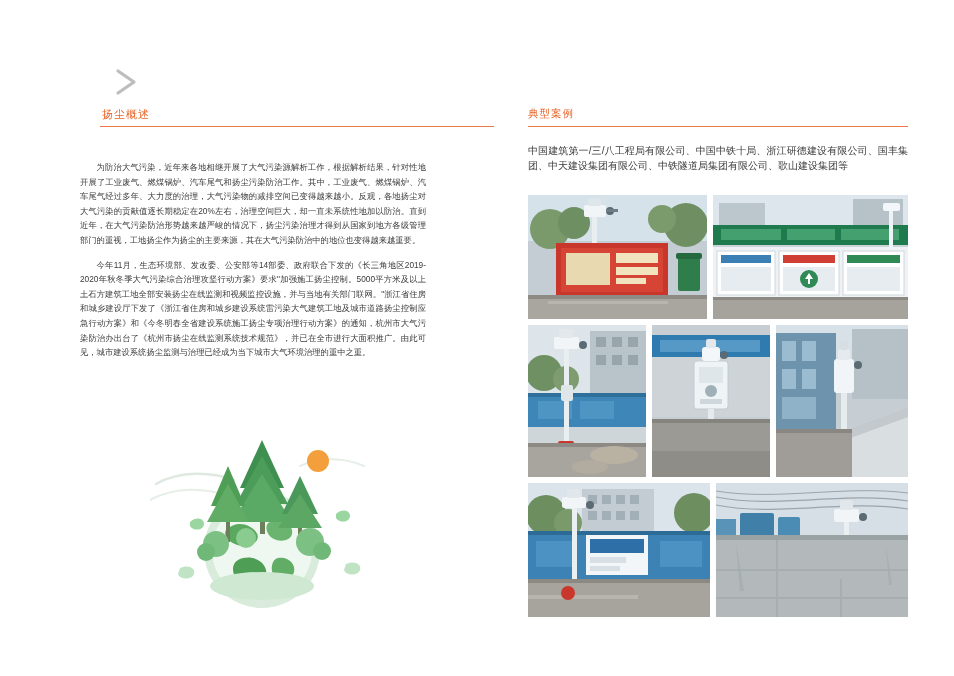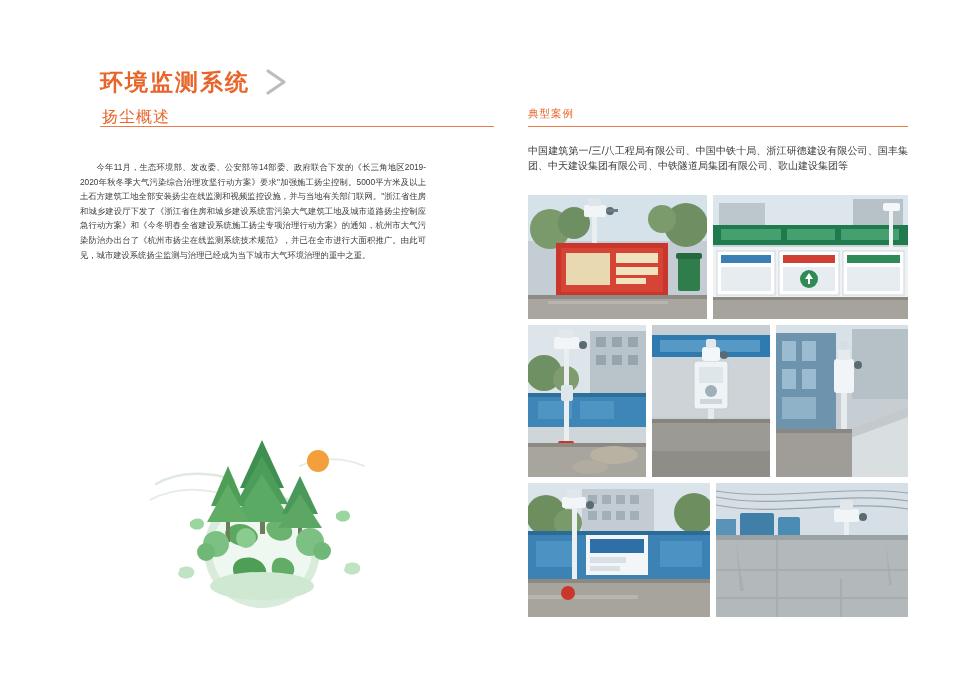--- a/index.html
+++ b/index.html
@@ -47,21 +47,21 @@
   }
   .chevron {
     margin-left: 14px;
     display: block;
     line-height: 0;
   }
   .sub-head {
     position: absolute;
     left: 102px;
     top: 107px;
-    font-size: 16px;
+    font-size: 11px;
     color: #e8652a;
     letter-spacing: 1px;
   }
   .rule-left {
     position: absolute;
     left: 100px;
     top: 126px;
     width: 394px;
     height: 1px;
     background: #e8652a;
@@ -156,32 +156,32 @@
   .r3c2 { width: 192px; height: 134px; }
 </style>
 </head>
 <body>
 
 <div class="page">
 
   <div class="left-col">
 
     <div class="title-block">
-      <div class="main-title">环境监测系统</div>
       <span class="chevron">
         <svg width="26" height="30" viewBox="0 0 26 30">
           <polyline points="4,4 20,15 4,26" fill="none" stroke="#bdbdbd" stroke-width="3.2" stroke-linecap="round" stroke-linejoin="round"></polyline>
         </svg>
       </span>
     </div>
 
     <div class="sub-head">扬尘概述</div>
     <div class="rule-left"></div>
 
     <div class="body-text">
+      <p>为防治大气污染，近年来各地相继开展了大气污染源解析工作，根据解析结果，针对性地开展了工业废气、燃煤锅炉、汽车尾气和扬尘污染防治工作。其中，工业废气、燃煤锅炉、汽车尾气经过多年、大力度的治理，大气污染物的减排空间已变得越来越小。反观，各地扬尘对大气污染的贡献值逐长期稳定在20%左右，治理空间巨大，却一直未系统性地加以防治。直到近年，在大气污染防治形势越来越严峻的情况下，扬尘污染治理才得到从国家到地方各级管理部门的重视，工地扬尘作为扬尘的主要来源，其在大气污染防治中的地位也变得越来越重要。</p>
       <p>今年11月，生态环境部、发改委、公安部等14部委、政府联合下发的《长三角地区2019-2020年秋冬季大气污染综合治理攻坚行动方案》要求"加强施工扬尘控制。5000平方米及以上土石方建筑工地全部安装扬尘在线监测和视频监控设施，并与当地有关部门联网。"浙江省住房和城乡建设厅下发了《浙江省住房和城乡建设系统雷污染大气建筑工地及城市道路扬尘控制应急行动方案》和《今冬明春全省建设系统施工扬尘专项治理行动方案》的通知，杭州市大气污染防治办出台了《杭州市扬尘在线监测系统技术规范》，并已在全市进行大面积推广。由此可见，城市建设系统扬尘监测与治理已经成为当下城市大气环境治理的重中之重。</p>
     </div>
 
     <div class="illustration">
       <svg width="230" height="200" viewBox="0 0 230 200">
 
         <path d="M6 66 C30 52 62 54 84 62" fill="none" stroke="#dfe9e0" stroke-width="2.4" stroke-linecap="round"></path>
         <path d="M0 82 C26 68 56 70 78 78" fill="none" stroke="#e6efe7" stroke-width="2" stroke-linecap="round"></path>
         <path d="M150 48 C170 38 196 40 214 48" fill="none" stroke="#e6efe7" stroke-width="2" stroke-linecap="round"></path>
 

